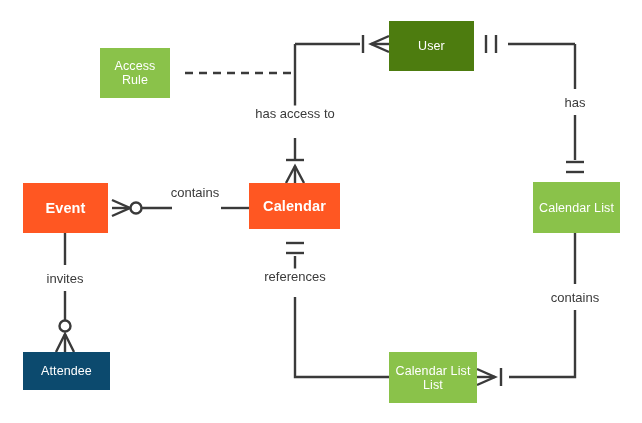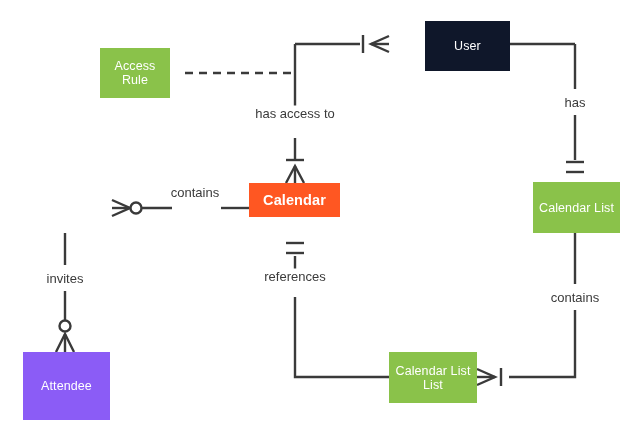--- a/index.html
+++ b/index.html
@@ -129,34 +129,37 @@
         <path d="M 501 368 L 501 386"></path>
       </g>
 
     </g>
   </svg>
 
   <div class="entity" style="left:100px; top:48px; width:70px; height:50px; background:#8ac24a;">
     <span>Access Rule</span>
   </div>
 
-  <div class="entity" style="left:389px; top:21px; width:85px; height:50px; background:#0f172a;margin-left:36px;">
+  <div class="entity" style="left:389px; top:21px; width:85px; height:50px; background:#4d7c0f;">
     <span>User</span>
   </div>
 
+  <div class="entity emph" style="left:23px; top:183px; width:85px; height:50px; background:#ff5722;">
+    <span>Event</span>
+  </div>
 
-  <div class="entity emph" style="left:249px; top:183px; width:91px; height:34px; background:#ff5722;">
+  <div class="entity emph" style="left:249px; top:183px; width:91px; height:46px; background:#ff5722;">
     <span>Calendar</span>
   </div>
 
   <div class="entity" style="left:533px; top:182px; width:87px; height:51px; background:#8ac24a;">
     <span>Calendar List</span>
   </div>
 
-  <div class="entity" style="left:23px; top:352px; width:87px; height:68px; background:#8b5cf6;justify-content:center;">
+  <div class="entity" style="left:23px; top:352px; width:87px; height:38px; background:#0c4a6e;justify-content:center;">
     <span>Attendee</span>
   </div>
 
   <div class="entity" style="left:389px; top:352px; width:88px; height:51px; background:#8ac24a;">
     <span style="display:block;">
       <span style="display:block;">Calendar List</span>
       <span style="display:block;">List</span>
     </span>
   </div>
 

